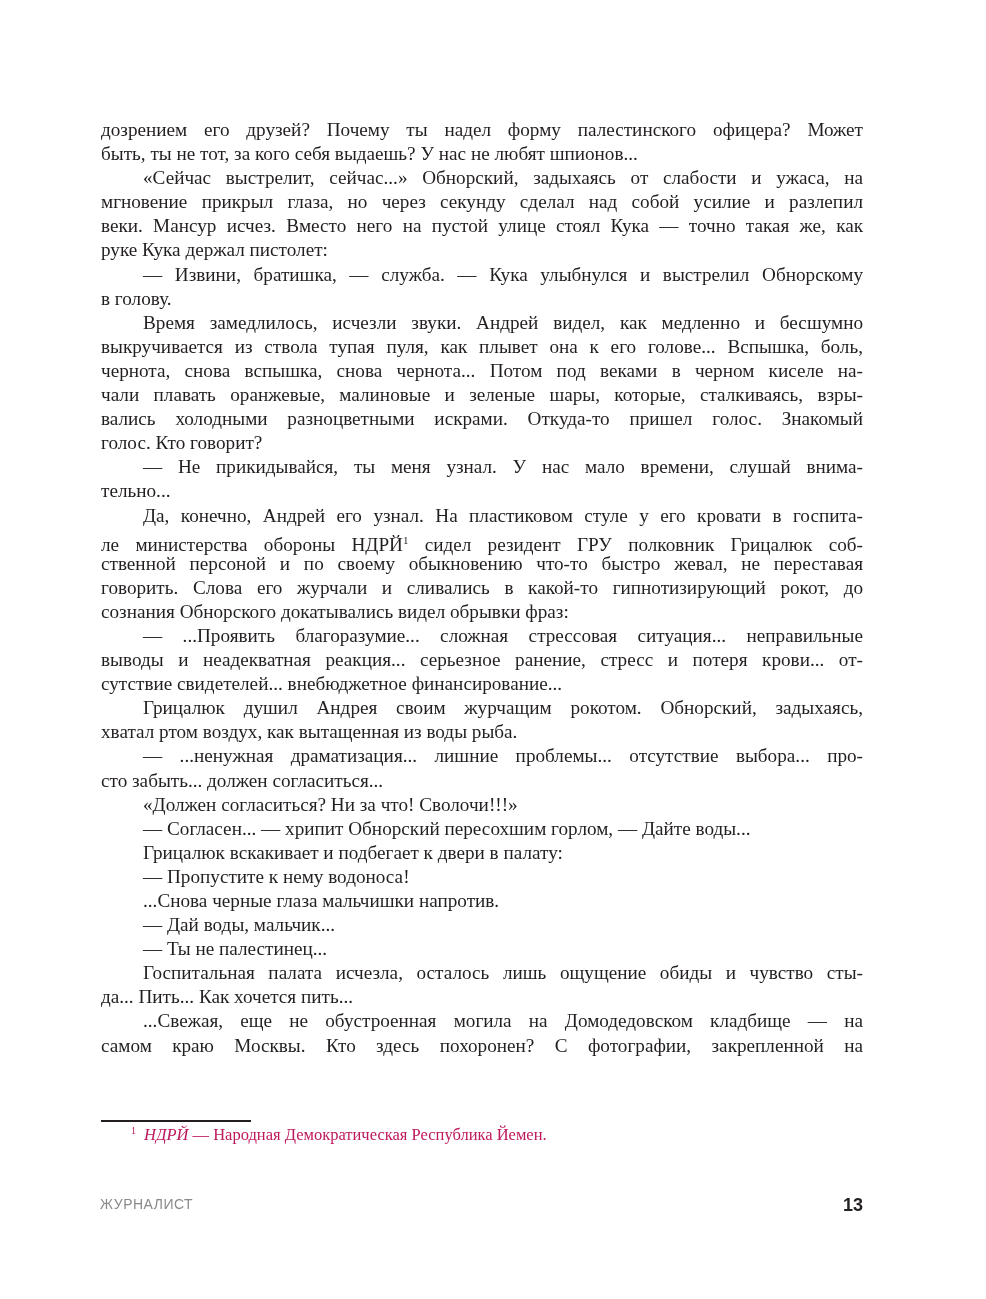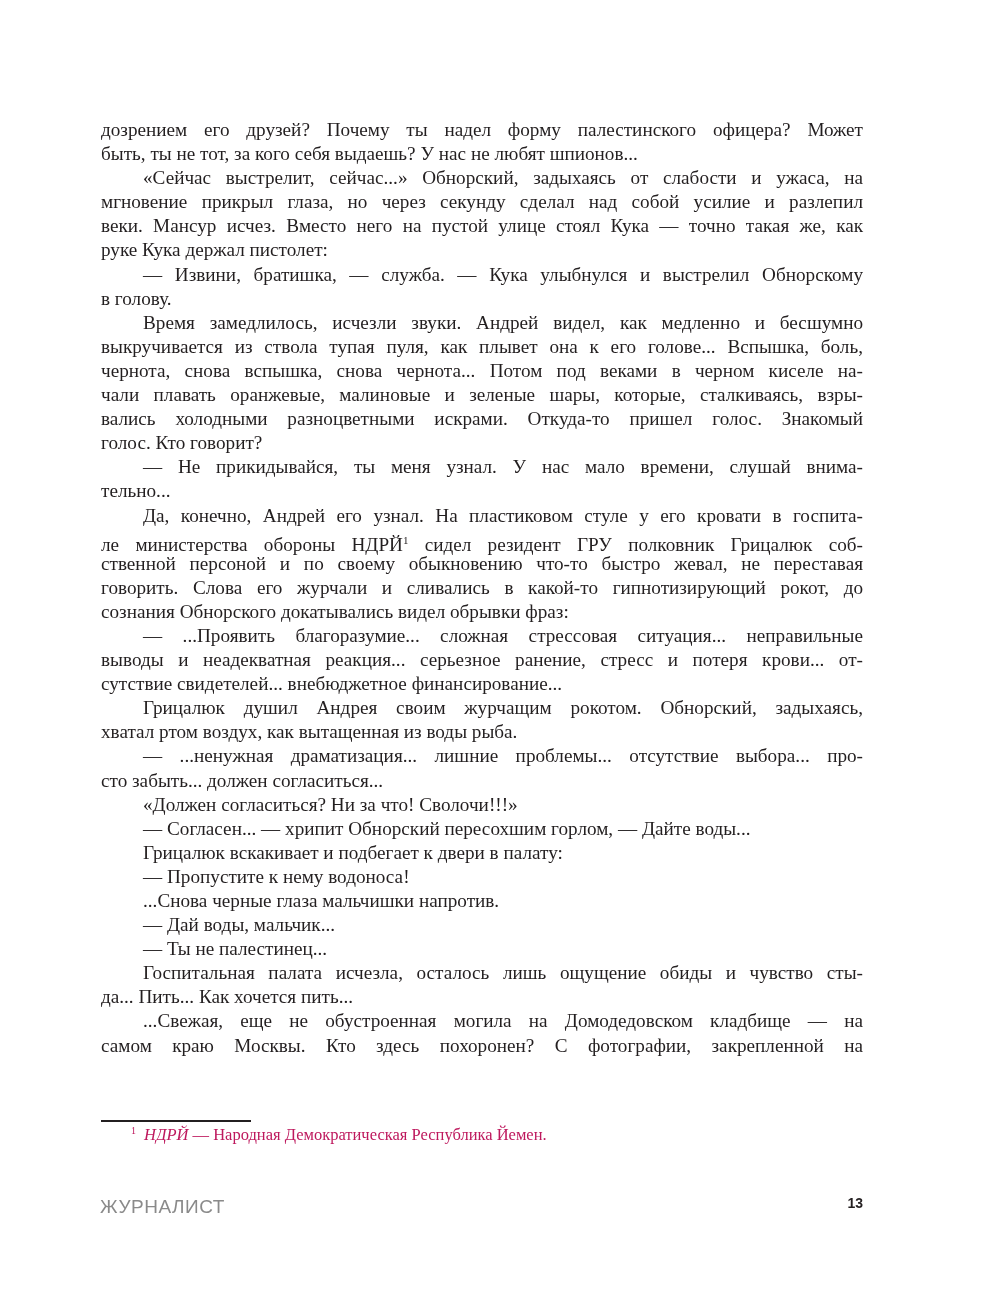--- a/index.html
+++ b/index.html
@@ -18,26 +18,26 @@
     position: absolute; left: 131px; top: 1125px;
     font-family: "Liberation Serif", "DejaVu Serif", serif;
     font-size: 16.5px; color: #be185d; white-space: nowrap;
   }
   .footnote .num { font-size: 10px; vertical-align: 6px; margin-right: 8px; }
   .footnote .abbr { font-style: italic; }
   sup.fn { font-size: 11px; vertical-align: 7px; }
   .footer-title {
     position: absolute; left: 100px; top: 1196px;
     font-family: "Liberation Sans", "DejaVu Sans", sans-serif;
-    font-size: 19px; letter-spacing: 0.5px; color: #8a8a8a;
+    font-size: 14px; letter-spacing: 0.5px; color: #8a8a8a;
   }
   .page-number {
     position: absolute; right: 123px; top: 1195px;
     font-family: "Liberation Sans", "DejaVu Sans", sans-serif;
-    font-size: 14px; font-weight: bold; color: #231f20;
+    font-size: 18px; font-weight: bold; color: #231f20;
   }
 </style>
 </head>
 <body>
 
 <div class="page">
   <div class="text-block" id="text-block">
       <span class="line">дозрением его друзей? Почему ты надел форму палестинского офицера? Может</span>
       <span class="line last">быть, ты не тот, за кого себя выдаешь? У нас не любят шпионов...</span>
       <span class="line indent">«Сейчас выстрелит, сейчас...» Обнорский, задыхаясь от слабости и ужаса, на</span>

